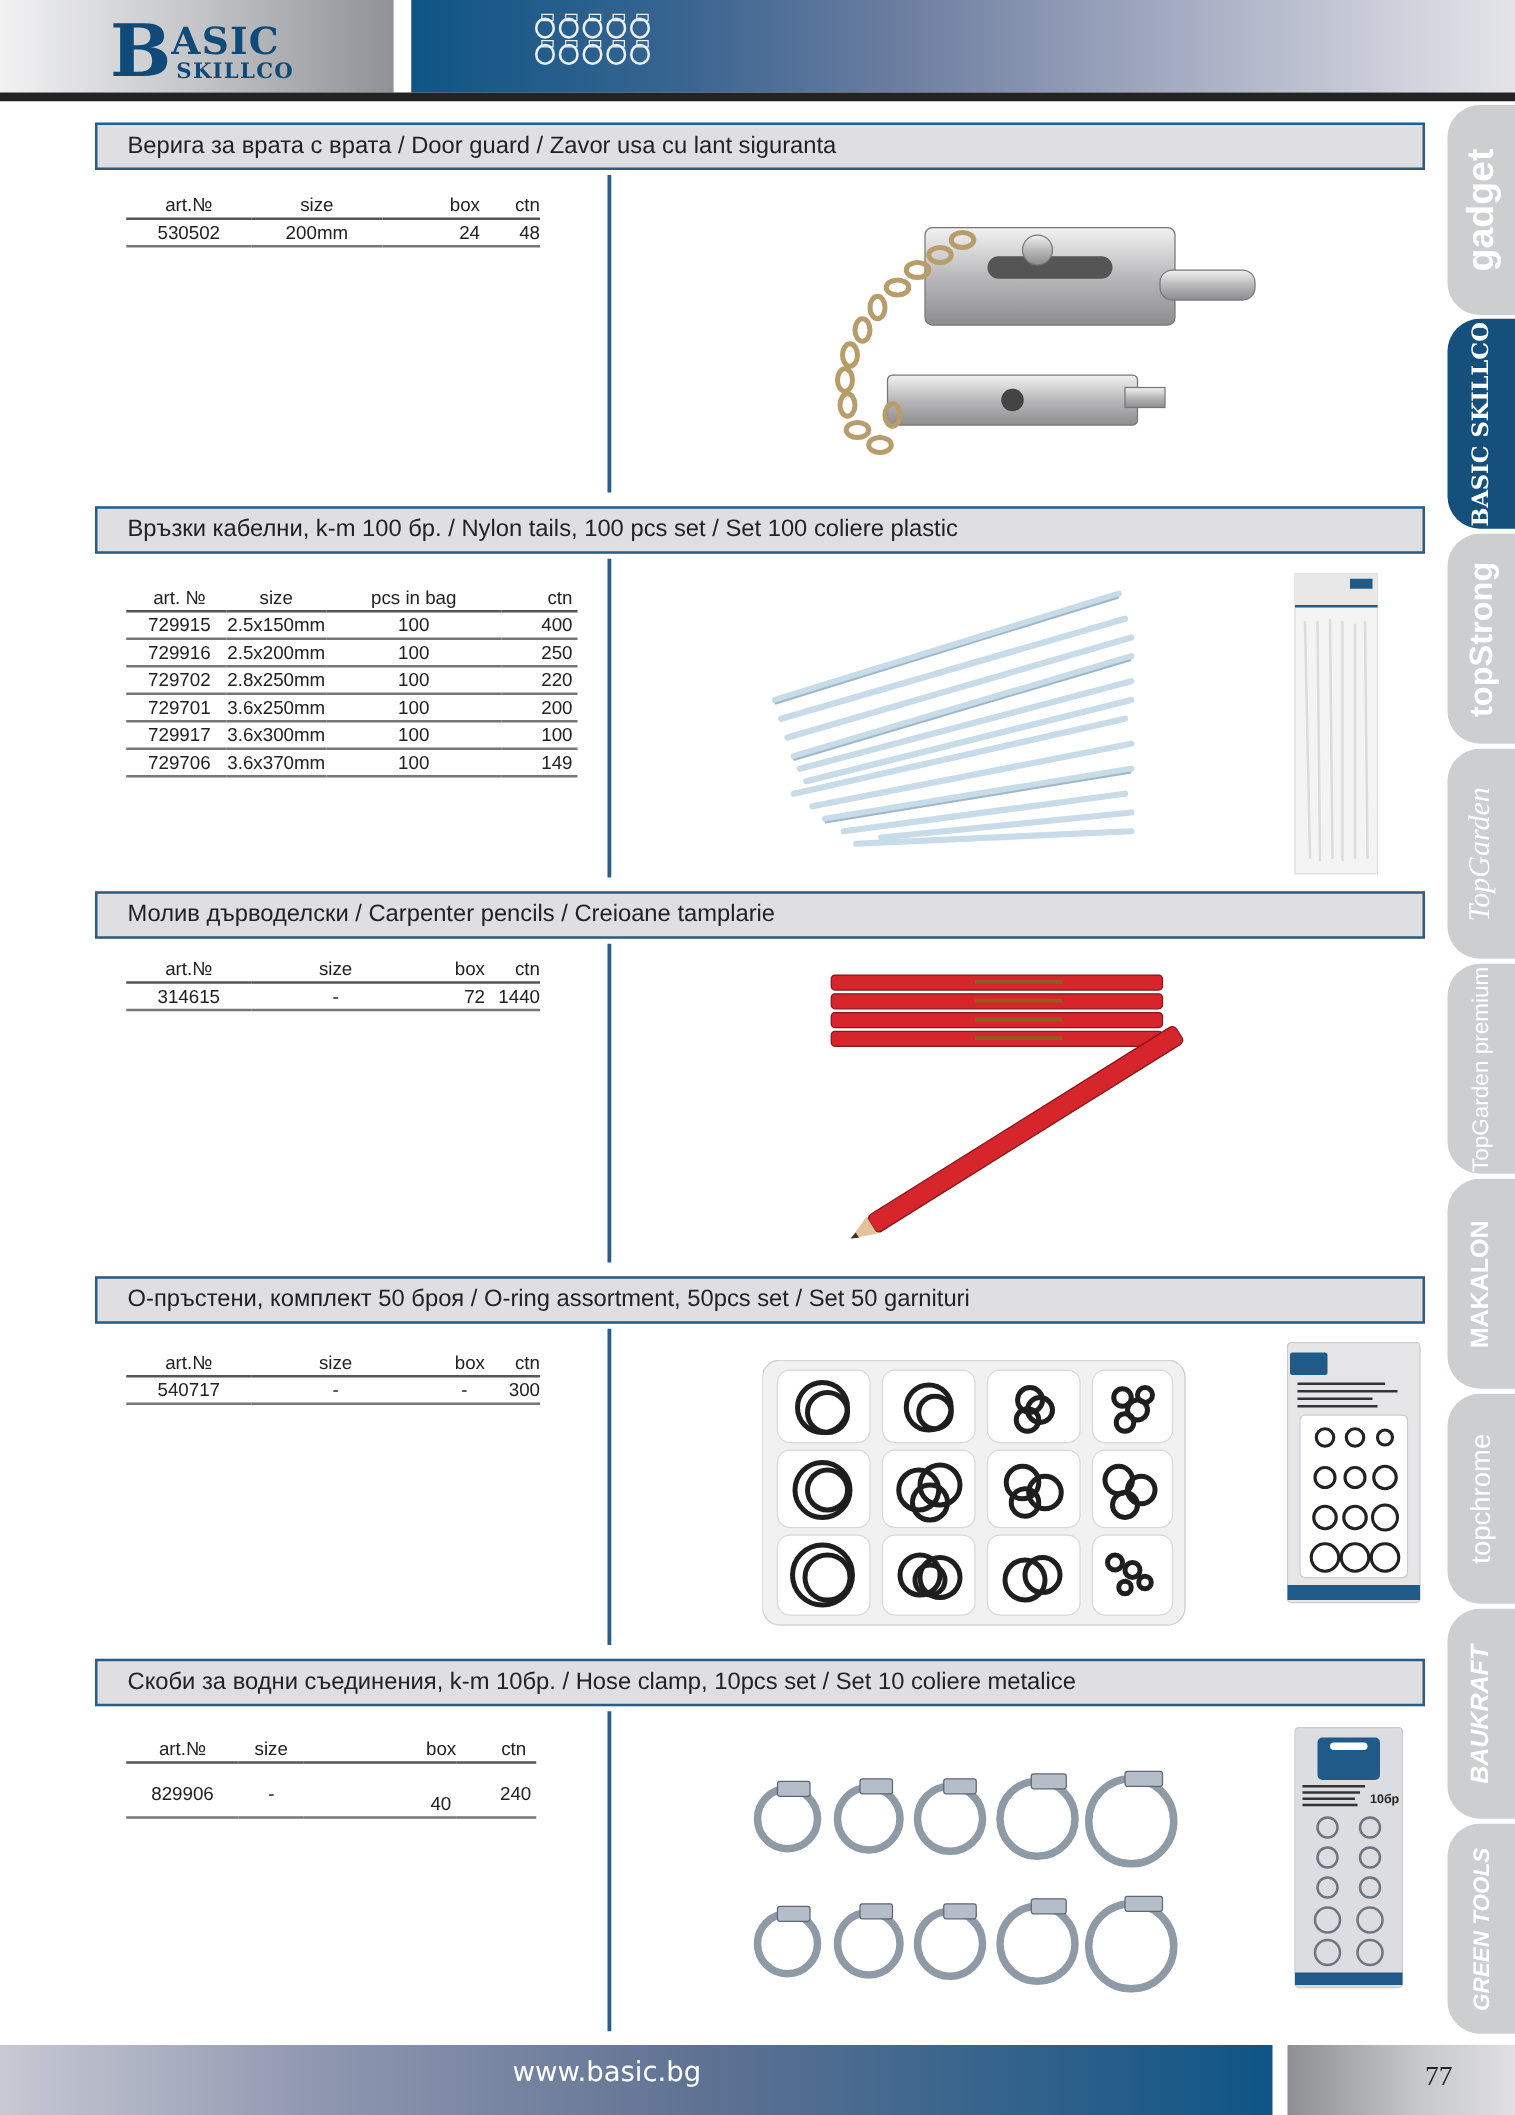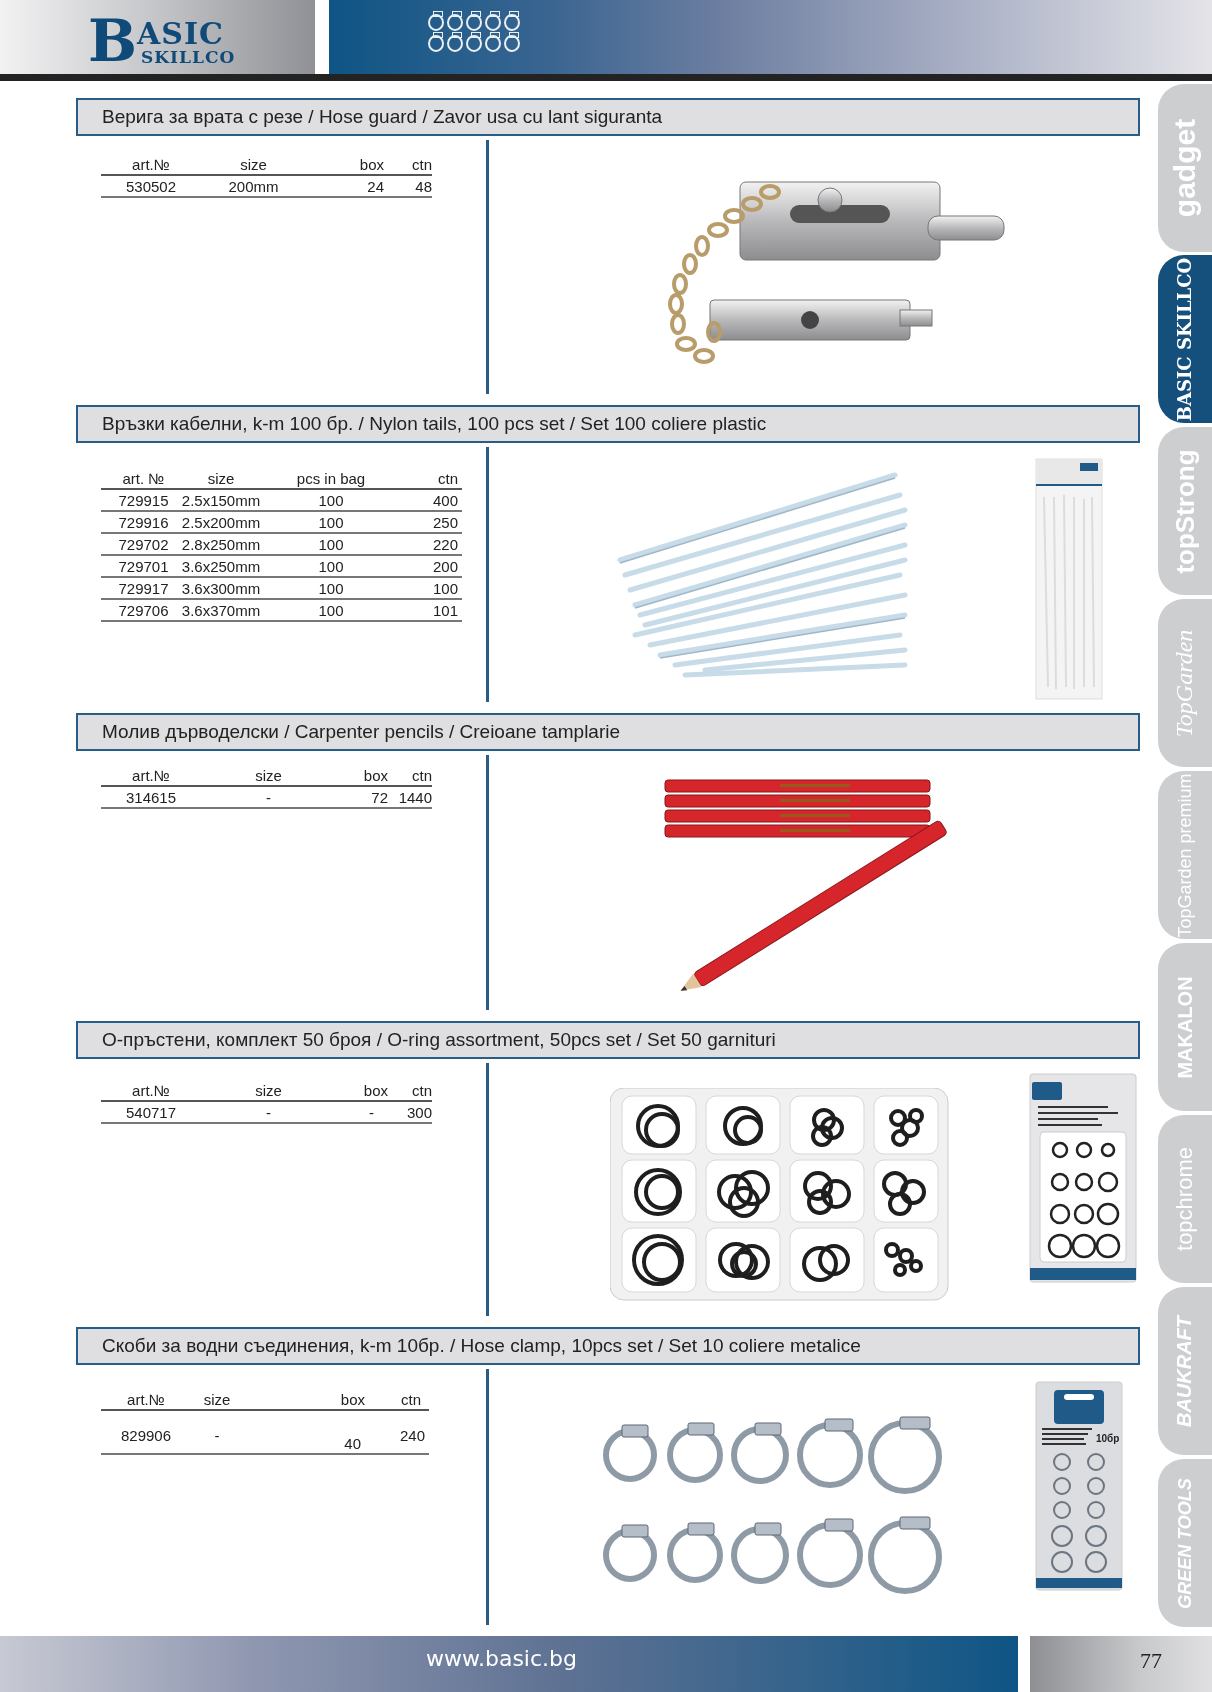--- a/index.html
+++ b/index.html
@@ -26,21 +26,21 @@
   table.spec th { font-weight: normal; padding: 0 0 1px 0; border-bottom: 2px solid #555; }
   table.spec td { padding: 2px 0 1px 0; border-bottom: 2px solid #777; }
   .l { text-align: center; } .c { text-align: center; } .r { text-align: right; }
   .img { position: absolute; }
   
   .tab { position: absolute; left: 1158px; width: 54px; border-radius: 26px 0 0 26px; background: #cdced0; display: flex; align-items: center; justify-content: center; }
   .tab.active { background: #154f7c; }
   .tab .lbl { transform: rotate(-90deg); white-space: nowrap; color: #fff; font-weight: bold; font-size: 24px; }
   
   .ft-band { position: absolute; left: 0; top: 1636px; width: 1018px; height: 56px; background: linear-gradient(90deg, #c7c9d3 0%, #8f97b0 25%, #5f7293 55%, #0e5585 100%); }
-  .ft-url { position: absolute; left: 426px; top: 1646px; font-size: 22px; color: #fff; font-family: "DejaVu Sans", sans-serif; text-align: right; }
+  .ft-url { position: absolute; left: 410px; top: 1646px; font-size: 22px; color: #fff; font-family: "DejaVu Sans", sans-serif; text-align: right; }
   .ft-page-bg { position: absolute; left: 1030px; top: 1636px; width: 182px; height: 56px; background: linear-gradient(90deg, #8e8f93 0%, #c8c9cb 60%, #e0e0e2 100%); }
   .ft-page { position: absolute; left: 1140px; top: 1648px; font-size: 22px; color: #222; font-family: "Liberation Serif", serif; }
 </style>
 </head>
 <body>
 
 <div class="hdr">
   <div class="hdr-logo-bg"></div>
   <div class="hdr-gap"></div>
   <div class="hdr-band"></div>
@@ -59,21 +59,21 @@
       <span></span>
     <span></span>
       <span></span>
       <span></span>
       <span></span>
       <span></span>
   </div>
 </div>
 <div class="hdr-bar"></div>
 
-<div class="sec-title" style="top:98px">Верига за врата с резе / Hose guard / Zavor usa cu lant siguranta</div>
+<div class="sec-title" style="top:98px">Верига за врата с врата / Door guard / Zavor usa cu lant siguranta</div>
 <div class="vline" style="top:140px;height:254px"></div>
 <table class="spec" style="left:101px;top:156px;width:331px">
   <tbody>
       <tr>
     <th class="l" style="width:100px">art.№</th>
     <th class="c" style="width:105px">size</th>
     <th class="r" style="width:78px">box</th>
     <th class="r" style="width:48px">ctn</th>
   </tr>
   <tr>
@@ -152,21 +152,21 @@
   <tr>
         <td class="l" style="padding-left:5px">729917</td>
         <td class="c">3.6x300mm</td>
         <td class="c">100</td>
         <td class="r" style="padding-right:4px">100</td>
       </tr>
   <tr>
         <td class="l" style="padding-left:5px">729706</td>
         <td class="c">3.6x370mm</td>
         <td class="c">100</td>
-        <td class="r" style="padding-right:4px">101</td>
+        <td class="r" style="padding-right:4px">149</td>
       </tr>
 </tbody>
   </table>
 <svg class="img" style="left:615px;top:465px" width="300" height="220">
   <g stroke="#c7dbe8" stroke-width="5" stroke-linecap="round">
     <line x1="5" y1="95" x2="280" y2="10"></line>
       <line x1="10" y1="110" x2="285" y2="30"></line>
     <line x1="15" y1="125" x2="290" y2="45"></line>
       <line x1="20" y1="140" x2="290" y2="60"></line>
     <line x1="25" y1="150" x2="290" y2="80"></line>

